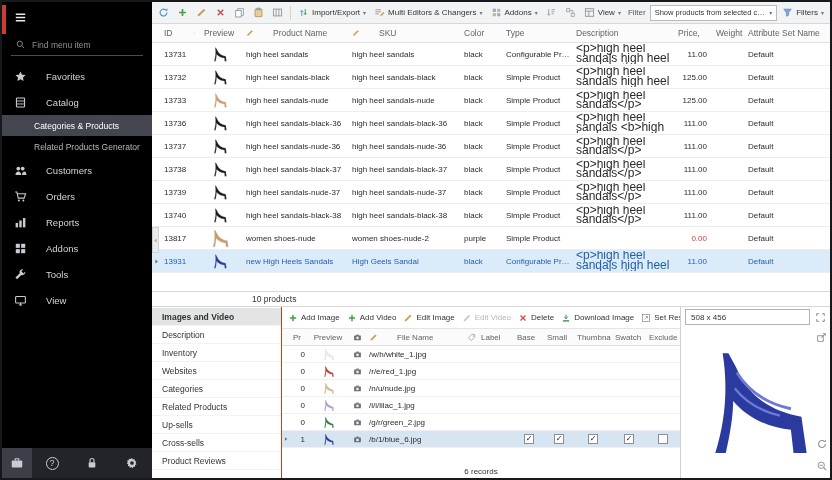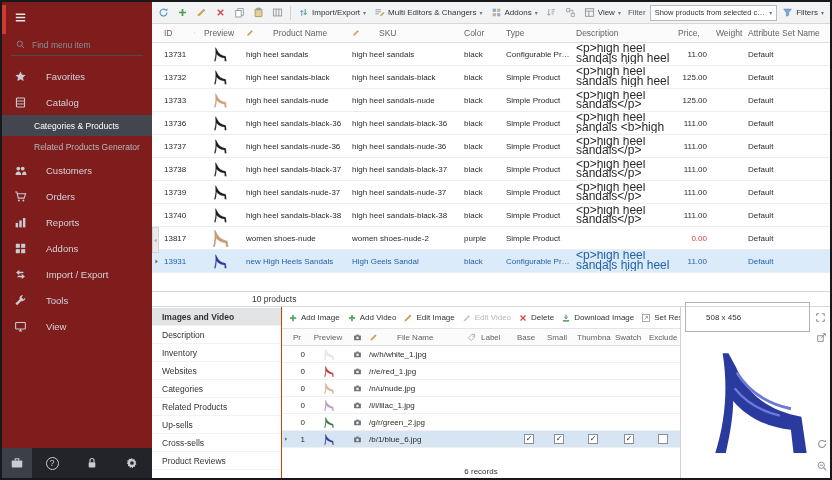--- a/index.html
+++ b/index.html
@@ -2,21 +2,21 @@
 <html><head>
 <meta charset="utf-8">
 <style>
   *{box-sizing:border-box;margin:0;padding:0}
   html,body{width:832px;height:480px;overflow:hidden}
   body{font-family:"Liberation Sans",sans-serif;background:#777}
   #app{position:relative;width:832px;height:480px;background:#fff;border:2px solid #17181c;overflow:hidden}
   .ic{width:11px;height:11px;flex:none}
   
   #redstrip{position:absolute;left:0;top:3px;width:4px;height:29px;background:#cf3a31;z-index:6}
-  #sidebar{position:absolute;left:0;top:0;bottom:0;width:150px;background:#7f1d1d;color:#c9ccd3;overflow:hidden;z-index:5}
+  #sidebar{position:absolute;left:0;top:0;bottom:0;width:150px;background:#000000;color:#c9ccd3;overflow:hidden;z-index:5}
   .sb-top{height:30px;display:flex;align-items:center;padding-left:11px}
   .sb-top svg{width:15px;height:15px}
   .sb-search{margin:2px 9px 7px 9px;height:22px;display:flex;align-items:center;gap:6px;padding:0 4px;border-bottom:1px solid #4a4d57;color:#8b8f97;font-size:8.5px}
   .sb-search svg{width:11px;height:11px}
   .sbi{height:26px;display:flex;align-items:center;gap:19px;padding:0 12px;font-size:9.5px;color:#d2d5db;cursor:default;white-space:nowrap;overflow:hidden}
   .sbi svg{width:13px;height:13px}
   .sbi.child{height:21px;padding-left:32px;font-size:8.5px;color:#b4b8bf}
   .sbi.selected{background:#43464f;color:#fff}
   .sb-bottom{position:absolute;bottom:0;left:0;right:0;height:30px;background:#22242a;display:flex;align-items:center}
   .sb-bottom .sq{width:30px;height:30px;background:#3c3f48;display:flex;align-items:center;justify-content:center}
@@ -87,21 +87,21 @@
   .v-base,.v-small{width:30px;flex:none}
   .v-thumb{width:38px;flex:none}
   .v-swatch{width:34px;flex:none}
   .v-excl{flex:1}
   .ck{display:flex;align-items:center;justify-content:center}
   .cb{width:10px;height:10px;border:1px solid #8a8f96;background:#fff;font-size:8px;line-height:8px;text-align:center;color:#2a2a2a;display:inline-block}
   #istatus{position:absolute;bottom:0;left:0;right:0;height:14px;display:flex;align-items:center;justify-content:center;font-size:8px;color:#333}
   
   #preview{position:absolute;right:0;top:0;bottom:0;width:150px;border-left:1px solid #cfd1d3;background:#fff}
   #pv-top{height:20px;display:flex;align-items:center;gap:5px;padding:2px 4px}
-  .pv-size{border:1px solid #b0b4b8;height:30px;padding:0 20px;font-size:8px;display:flex;align-items:center;flex:1;color:#333}
+  .pv-size{border:1px solid #b0b4b8;height:16px;padding:0 5px;font-size:8px;display:flex;align-items:center;flex:1;color:#333}
   #pv-top svg{width:11px;height:11px}
   #pv-open{position:absolute;right:3px;top:22px}
   #pv-open svg{width:11px;height:11px}
   #pv-img{position:absolute;left:0;right:10px;top:20px;bottom:0;display:flex;align-items:center;justify-content:center}
   #pv-tools{position:absolute;right:2px;bottom:6px;display:flex;flex-direction:column;gap:10px;align-items:center}
   #pv-tools svg{width:12px;height:12px}
 </style>
 </head>
 <body>
 
@@ -170,27 +170,20 @@
           <svg class="ic" viewBox="0 0 16 16">
             <rect x="2.2" y="2.2" width="5" height="5" fill="#c9ccd3"></rect>
             <rect x="8.8" y="2.2" width="5" height="5" fill="#c9ccd3"></rect>
             <rect x="2.2" y="8.8" width="5" height="5" fill="#c9ccd3"></rect>
             <rect x="8.8" y="8.8" width="5" height="5" fill="#c9ccd3"></rect>
           </svg>
           <span>Addons</span>
         </div>
         <div class="sbi">
           <svg class="ic" viewBox="0 0 16 16">
-            <path d="M6.5 2.5L2.5 5.5l4 3V6.5h5v-2h-5z" fill="#c9ccd3"></path>
-            <path d="M9.5 13.5l4-3-4-3v2h-5v2h5z" fill="#c9ccd3"></path>
-          </svg>
-          <span>Import / Export</span>
-        </div>
-        <div class="sbi">
-          <svg class="ic" viewBox="0 0 16 16">
             <path d="M13.8 4.2a3.6 3.6 0 0 1-4.8 4.3l-5.2 5.2-2-2 5.2-5.2a3.6 3.6 0 0 1 4.3-4.8L9 4l2.8 2.8z" fill="#c9ccd3"></path>
           </svg>
           <span>Tools</span>
         </div>
         <div class="sbi">
           <svg class="ic" viewBox="0 0 16 16">
             <rect x="2" y="3" width="12" height="8" rx="1" stroke="#c9ccd3" stroke-width="1.3" fill="none"></rect>
             <path d="M6 13.5h4M8 11v2.5" stroke="#c9ccd3" stroke-width="1.3"></path>
           </svg>
           <span>View</span>

